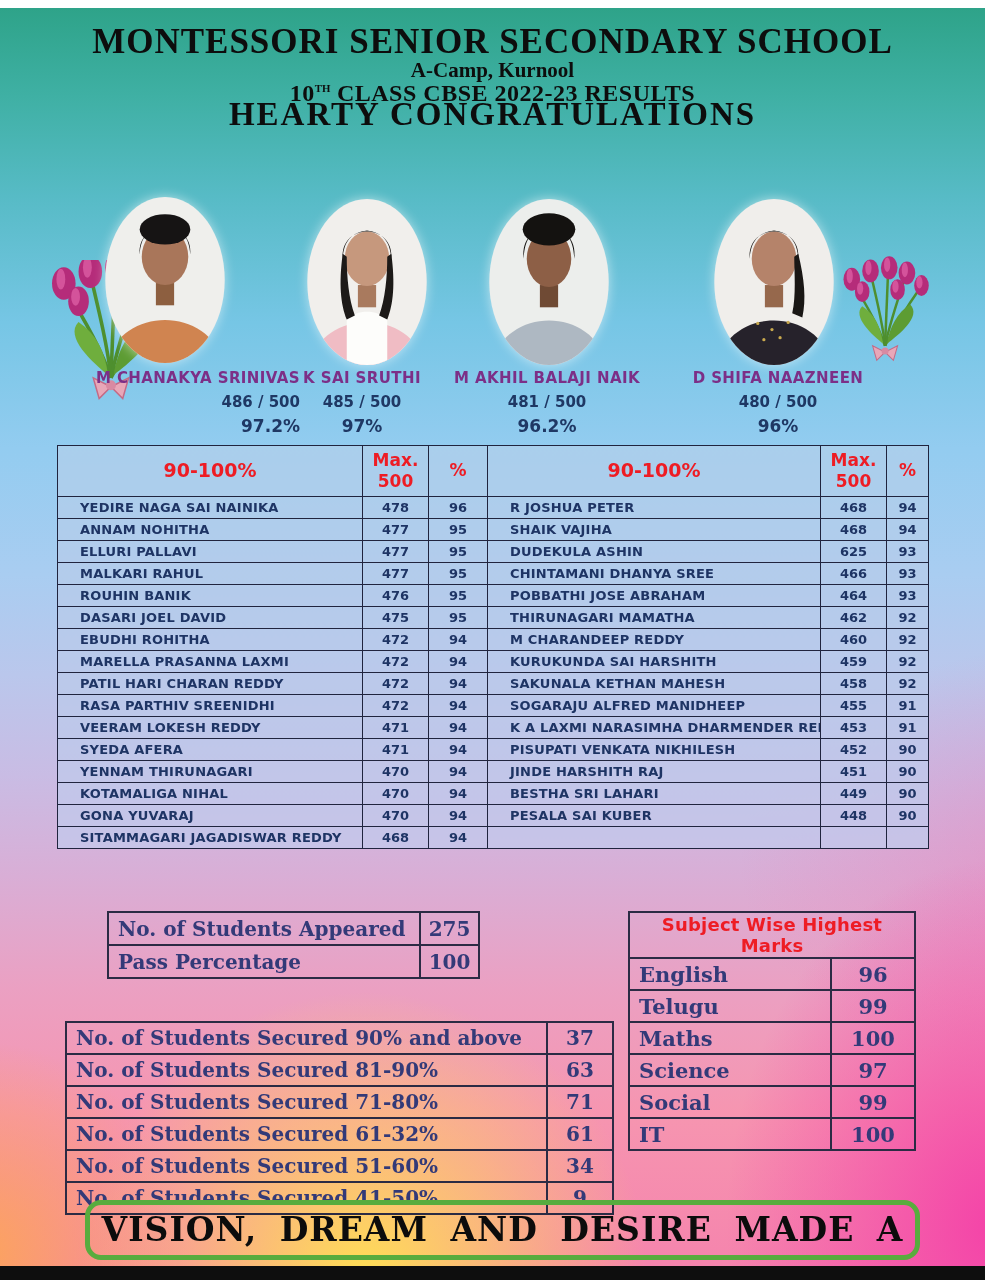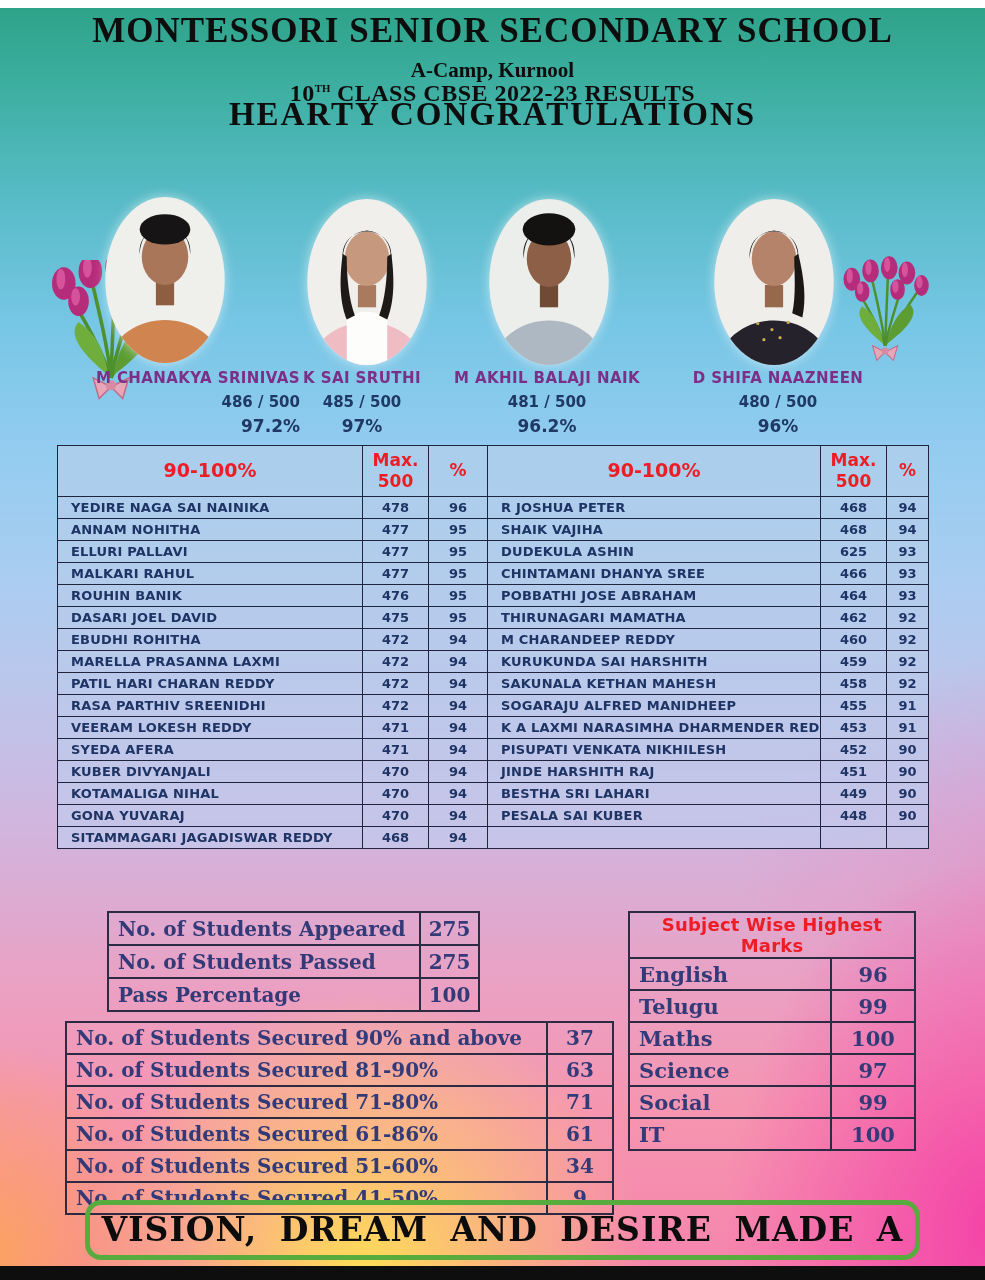--- a/index.html
+++ b/index.html
@@ -17,21 +17,21 @@
       radial-gradient(50% 25% at 110% 68%, rgba(240,120,180,0.45) 0%, rgba(240,120,180,0) 70%),
       linear-gradient(180deg,#2ea389 0%,#3fb0a4 7%,#57bbc6 15%,#76c6e5 25%,
         #93ccf0 35%,#a9cdf1 45%,#bac7ec 53%,#c9bce4 61%,#d9aed6 69%,
         #eba0c2 78%,#f695b0 88%,#f584ad 100%);
   }
   .bottom-bar{position:absolute;left:0;top:1266px;width:985px;height:14px;background:#0e0e0e;}
 
   
   .hline{position:absolute;left:0;width:985px;text-align:center;color:#0d0d0d;
          font-family:"Liberation Serif","DejaVu Serif",serif;font-weight:bold;}
-  .school-name{top:3px;font-size:35px;letter-spacing:1px;}
+  .school-name{top:14px;font-size:35px;letter-spacing:1px;}
   .school-loc{top:50px;font-size:21px;}
   .results-line{top:72px;font-size:24px;letter-spacing:.5px;}
   .results-line sup{font-size:.45em;vertical-align:super;letter-spacing:0;}
   .congrats{top:88px;font-size:33px;letter-spacing:2px;}
 
   
   .photo{position:absolute;width:122px;height:168px;}
   .photo svg{width:100%;height:100%;display:block;filter:drop-shadow(0 0 6px rgba(255,255,255,.55));}
   .photo1{left:104px;top:188px;}
   .photo2{left:306px;top:190px;}
@@ -48,21 +48,21 @@
   .caption .t-score{font-size:15px;font-weight:bold;color:#1f3864;margin-bottom:8px;}
   .caption .t-pct{font-size:17px;font-weight:bold;color:#1f3864;}
 
   
   .main-table{position:absolute;left:57px;top:437px;width:871px;border-collapse:collapse;table-layout:fixed;
     background:linear-gradient(180deg,rgba(171,207,236,.92),rgba(198,197,233,.92));}
   .main-table th,.main-table td{border:1.6px solid #20243e;overflow:hidden;white-space:nowrap;}
   .main-table th{color:#ee1c24;font-size:17px;font-weight:bold;text-align:center;height:48px;line-height:1.25;margin-top:44px;}
   .main-table th.range{font-size:19px;}
   .main-table td{height:21px;font-size:13px;font-weight:bold;color:#1e3464;padding:0;}
-  .main-table td.name{text-align:left;padding-left:13px;letter-spacing:.2px;}
+  .main-table td.name{text-align:left;padding-left:22px;letter-spacing:.2px;}
   .main-table td.num{text-align:center;}
 
   
   .stat-table{position:absolute;border-collapse:collapse;table-layout:fixed;
     font-family:"DejaVu Serif","Liberation Serif",serif;font-weight:bold;color:#333a78;}
   .stat-table td{border:2px solid #2b2b44;}
   .stat-table td.lbl{text-align:left;padding-left:9px;}
   .stat-table td.val{text-align:center;}
   .stats-summary{left:67px;top:903px;width:371px;font-size:20px;margin-left:40px;}
   .stats-summary td{height:29px;}
@@ -370,21 +370,21 @@
         </tr>
         <tr>
           <td class="name">SYEDA AFERA</td>
           <td class="num">471</td>
           <td class="num">94</td>
           <td class="name">PISUPATI VENKATA NIKHILESH</td>
           <td class="num">452</td>
           <td class="num">90</td>
         </tr>
         <tr>
-          <td class="name">KUBER DIVYANJALI</td>
+          <td class="name">YENNAM THIRUNAGARI</td>
           <td class="num">470</td>
           <td class="num">94</td>
           <td class="name">JINDE HARSHITH RAJ</td>
           <td class="num">451</td>
           <td class="num">90</td>
         </tr>
         <tr>
           <td class="name">KOTAMALIGA NIHAL</td>
           <td class="num">470</td>
           <td class="num">94</td>
@@ -412,24 +412,20 @@
   </table>
 
   <table class="stat-table stats-summary">
     <colgroup>
         <col style="width:312px">
         <col style="width:59px">
       </colgroup>
     <tbody>
         <tr>
           <td class="lbl">No. of Students Appeared</td>
-          <td class="val">275</td>
-        </tr>
-        <tr>
-          <td class="lbl">No. of Students Passed</td>
           <td class="val">275</td>
         </tr>
         <tr>
           <td class="lbl">Pass Percentage</td>
           <td class="val">100</td>
         </tr>
       </tbody>
   </table>
 
   <table class="stat-table subject">
@@ -482,21 +478,21 @@
         </tr>
         <tr>
           <td class="lbl">No. of Students Secured 81-90%</td>
           <td class="val">63</td>
         </tr>
         <tr>
           <td class="lbl">No. of Students Secured 71-80%</td>
           <td class="val">71</td>
         </tr>
         <tr>
-          <td class="lbl">No. of Students Secured 61-86%</td>
+          <td class="lbl">No. of Students Secured 61-32%</td>
           <td class="val">61</td>
         </tr>
         <tr>
           <td class="lbl">No. of Students Secured 51-60%</td>
           <td class="val">34</td>
         </tr>
         <tr>
           <td class="lbl">No. of Students Secured 41-50%</td>
           <td class="val">9</td>
         </tr>

